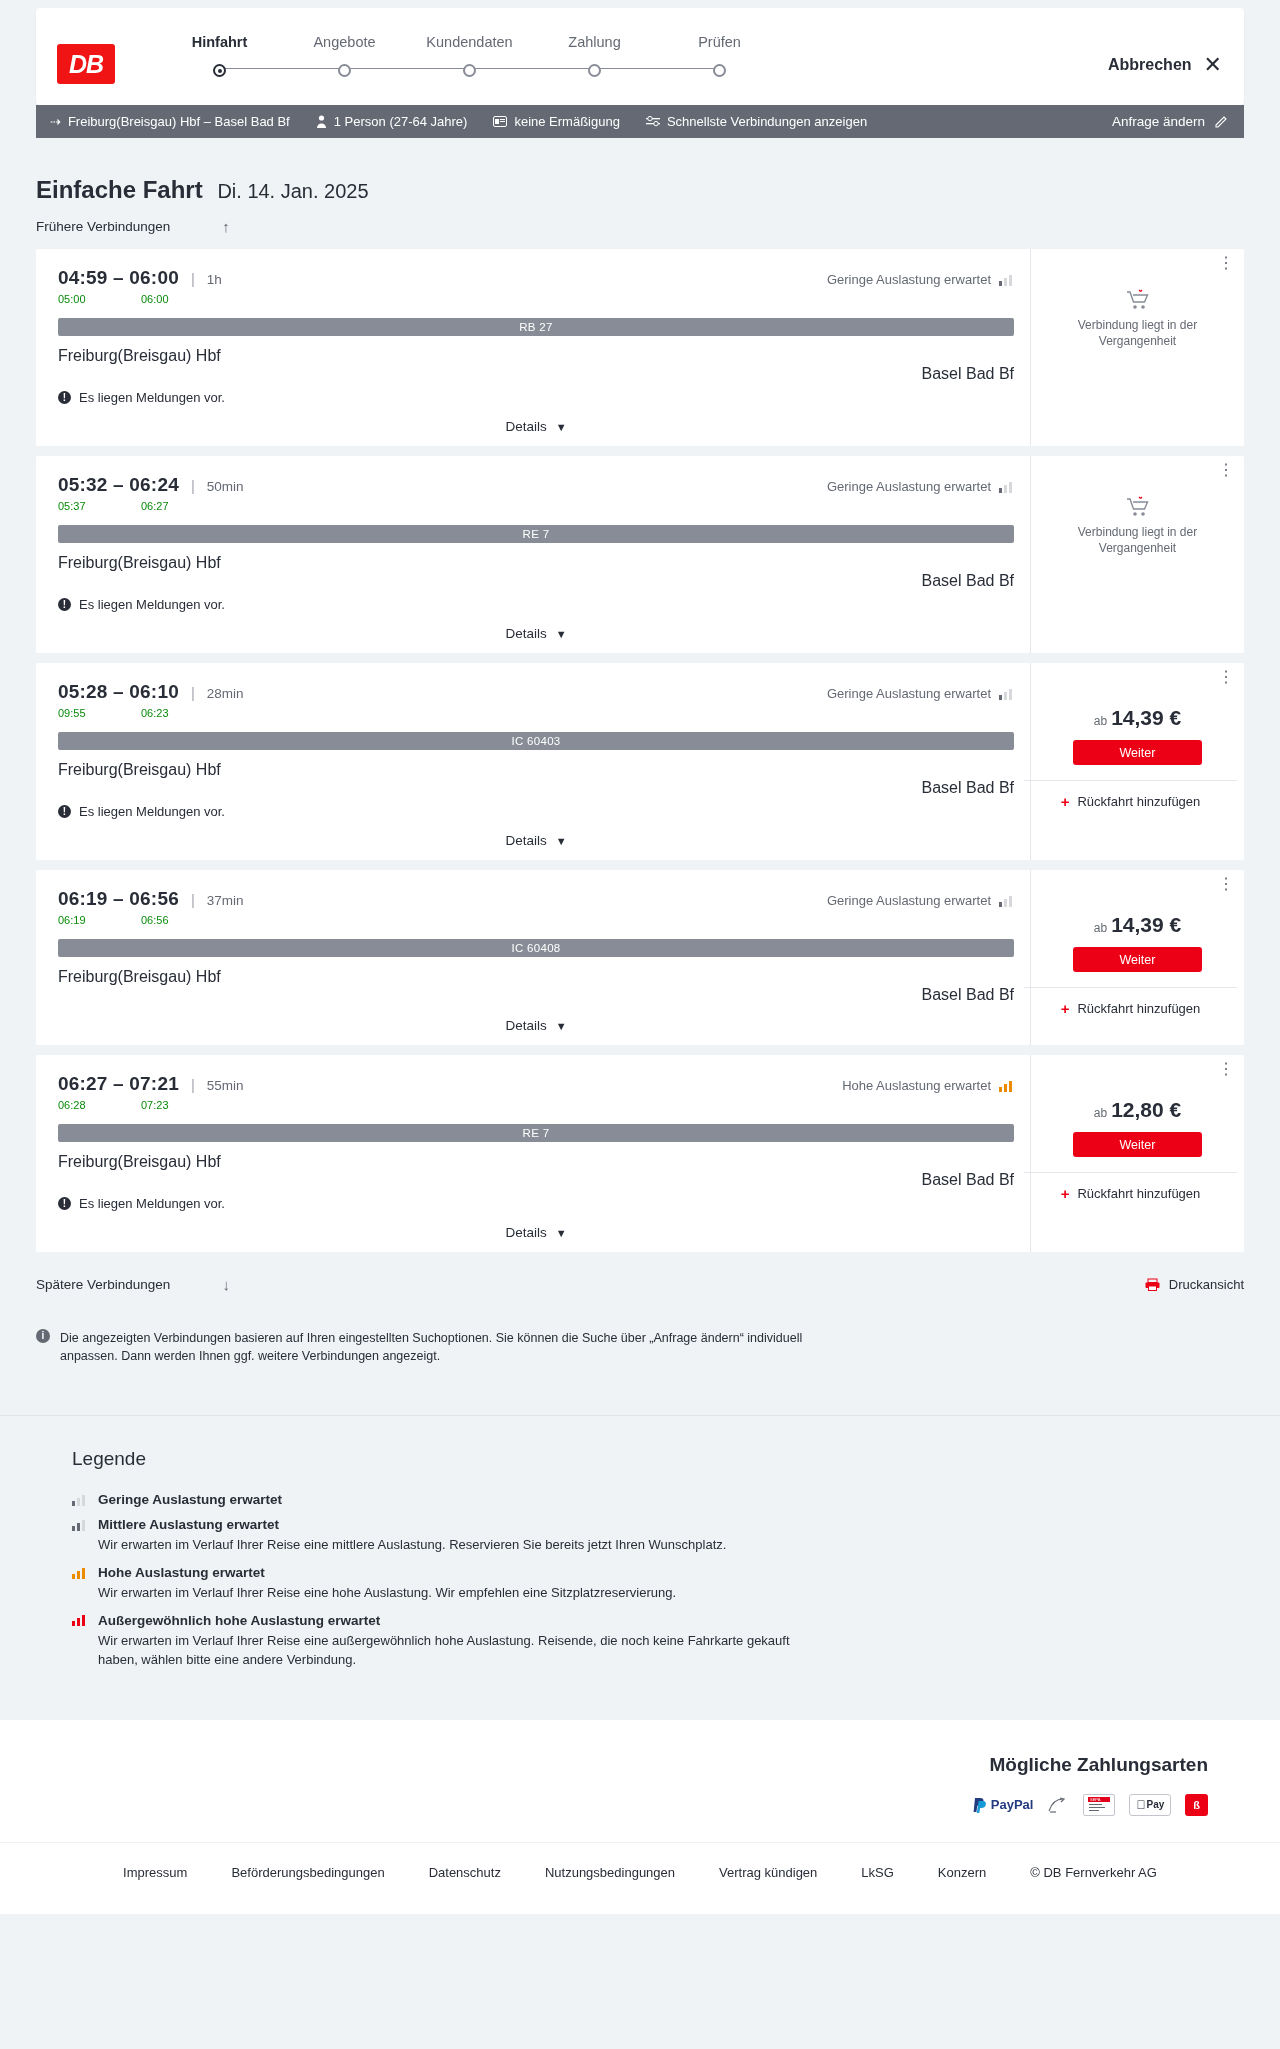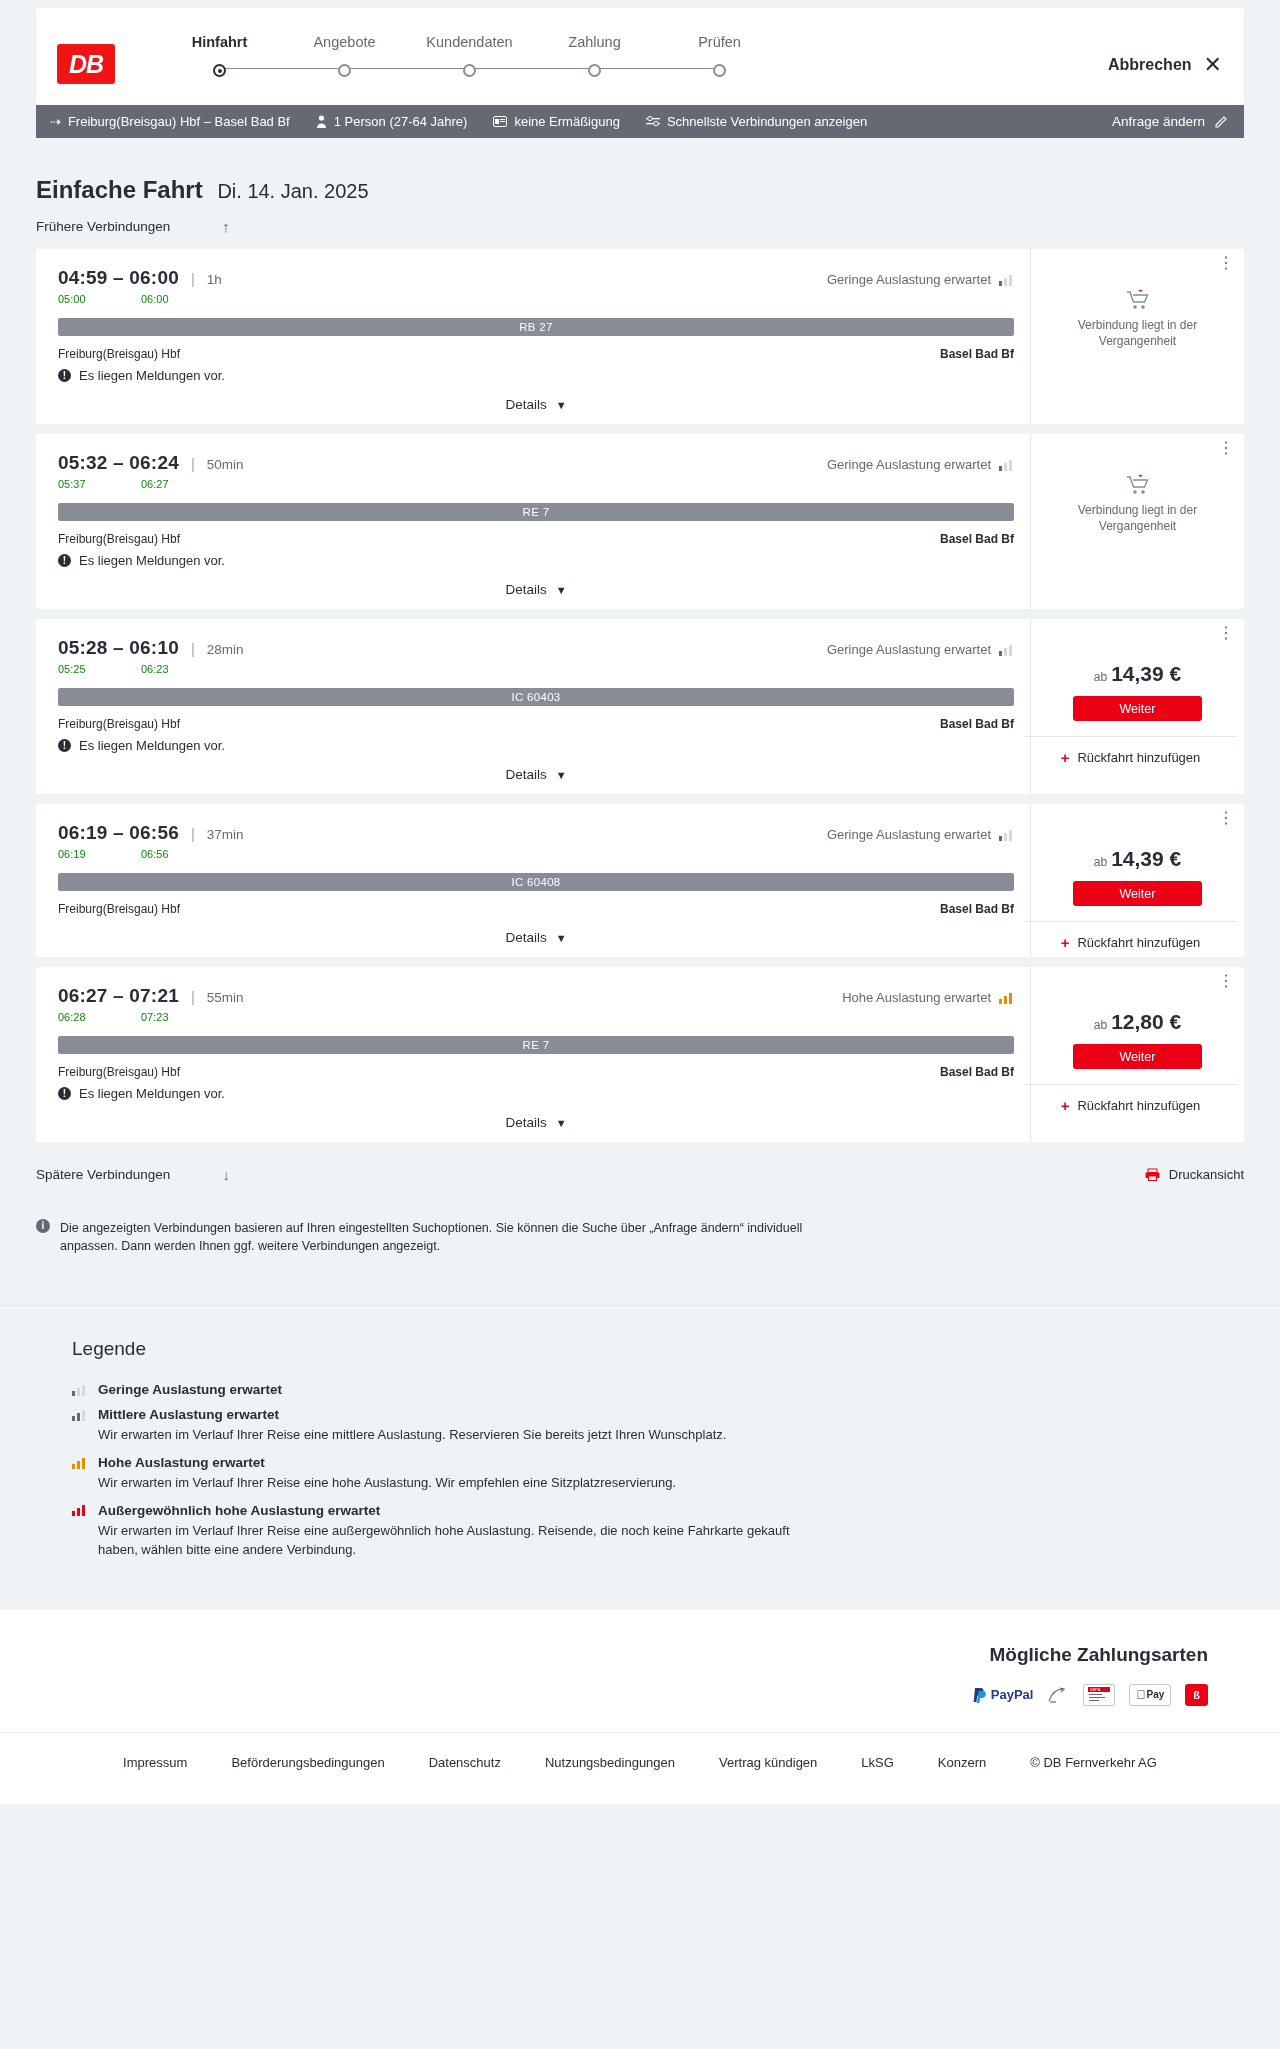--- a/index.html
+++ b/index.html
@@ -183,23 +183,24 @@
     color: #fff;
     height: 18px;
     border-radius: 2px;
     font-size: 11.5px;
     display: flex; align-items: center; justify-content: center;
     letter-spacing: 0.3px;
   }
   .stations {
     display: flex;
     margin-top: 11px;
-    font-size: 12px;
-  }
-  .stations .to { margin-left: auto; font-weight: bold; }
+    font-size: 16px;
+    flex-direction: column;
+  }
+  .stations .to { margin-left: auto; }
   .msg {
     margin-top: 7px;
     font-size: 13px;
     display: flex; align-items: center;
     color: #282d37;
   }
   .msg .exc {
     width: 13px; height: 13px; border-radius: 50%;
     background: #282d37; color: #fff;
     font-size: 10px; line-height: 13px; text-align: center;
@@ -562,21 +563,21 @@
             <span class="occ low">
               <span>Geringe Auslastung erwartet</span>
               <span class="bars">
                 <i class="f1"></i>
                 <i class="f2"></i>
                 <i class="f3"></i>
               </span>
             </span>
           </div>
           <div class="realtime">
-            <span class="t1">05:25</span>
+            <span class="t1">09:55</span>
             <span>06:23</span>
           </div>
           <div class="trainbar">IC 60403</div>
           <div class="stations">
             <span>Freiburg(Breisgau) Hbf</span>
             <span class="to">Basel Bad Bf</span>
           </div>
           <div class="msg">
             <span class="exc">!</span>
             <span>Es liegen Meldungen vor.</span>

